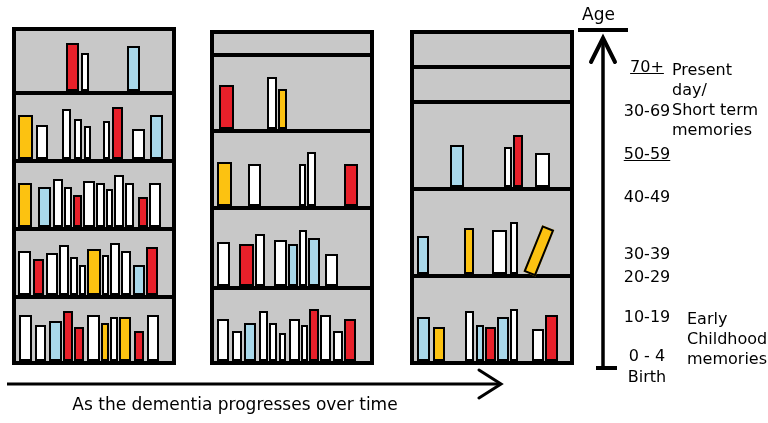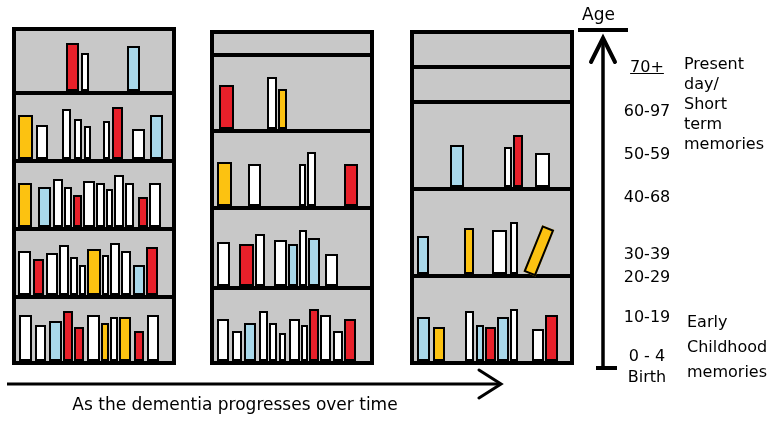--- a/index.html
+++ b/index.html
@@ -10,22 +10,22 @@
   .bookcase{
     position:absolute;border:4px solid #000;background:#c8c8c8;
     display:flex;flex-direction:column;box-sizing:border-box;
   }
   .shelf{flex:1 1 auto;display:flex;align-items:flex-end;padding:0 2px;}
   .shelf-divider{flex:0 0 auto;height:4px;background:#000;}
   .book{box-sizing:border-box;border:2px solid #000;flex:0 0 auto;}
   .age-title{position:absolute;left:582px;top:4px;font-size:17px;}
   .age-label{position:absolute;left:612px;width:70px;text-align:center;font-size:16px;}
   .note{position:absolute;font-size:16px;line-height:20px;white-space:pre-line;}
-  .note-top{left:672px;top:54px;margin-left:12px;}
-  .note-bottom{left:687px;top:309px;line-height:25px;}
+  .note-top{left:672px;top:60px;}
+  .note-bottom{left:687px;top:309px;line-height:20px;}
   .timeline-label{
     position:absolute;top:394px;left:60px;width:350px;text-align:center;font-size:17px;
   }
   svg{position:absolute;display:block;}
 </style>
 </head>
 <body>
 
 <div class="bookcase" style="left:12px;top:27px;width:164px;height:338px;">
     <div class="shelf">
@@ -168,23 +168,23 @@
 
 <div class="age-title">Age</div>
 <svg style="left:570px;top:0;" width="90" height="385" viewBox="0 0 90 385">
   <line x1="8" y1="30" x2="58" y2="30" stroke="#000" stroke-width="4"></line>
   <line x1="33" y1="40" x2="33" y2="368" stroke="#000" stroke-width="3.5"></line>
   <polyline points="21,62 33,38 45,62" fill="none" stroke="#000" stroke-width="4" stroke-linecap="round"></polyline>
   <line x1="26" y1="368" x2="47" y2="368" stroke="#000" stroke-width="4"></line>
 </svg>
 <div>
     <div class="age-label" style="top: 57px; text-decoration: underline;">70+</div>
-    <div class="age-label" style="top: 101px;">60-97</div>
-    <div class="age-label" style="top: 144px;">50-59</div>
-    <div class="age-label" style="top: 187px;">40-68</div>
+    <div class="age-label" style="top: 101px;">30-69</div>
+    <div class="age-label" style="top: 144px; text-decoration: underline;">50-59</div>
+    <div class="age-label" style="top: 187px;">40-49</div>
     <div class="age-label" style="top: 229px; margin-top: 15px;">30-39</div>
     <div class="age-label" style="top: 267px;">20-29</div>
     <div class="age-label" style="top: 307px;">10-19</div>
     <div class="age-label" style="top: 346px;">0 - 4</div>
     <div class="age-label" style="top: 367px;">Birth</div>
   </div>
 
 <div class="note note-top">Present day/
 Short term
 memories</div>

